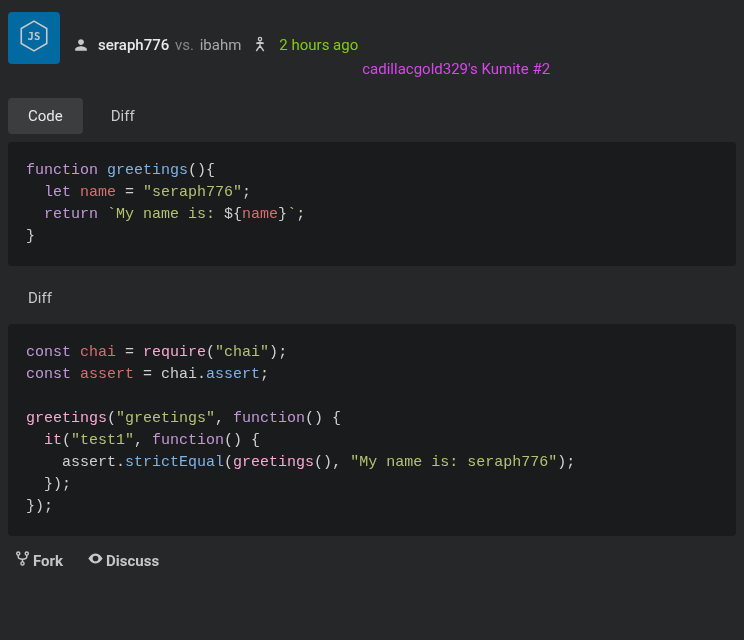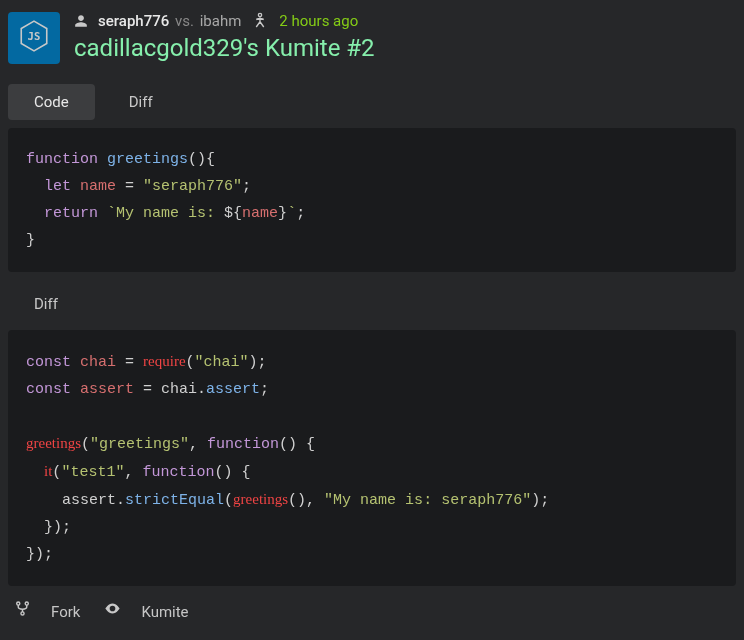--- a/index.html
+++ b/index.html
@@ -19,85 +19,87 @@
   }
   .lang-badge {
     width: 52px; height: 52px;
     background: #0369a1;
     border-radius: 4px;
     display: flex; align-items: center; justify-content: center;
     flex-shrink: 0;
   }
   .lang-badge svg { width: 34px; height: 34px; }
   .header-meta {
-    display: flex; flex-direction: column;
+    display: flex; flex-direction: row;
     gap: 4px;
   }
   .meta-row {
     display: flex; align-items: center; gap: 10px;
     font-size: 15px;
     color: #b8b8b8;
   }
   .meta-row .user-icon, .meta-row .spar-icon { display: inline-flex; }
   .user1 { color: #e8e8e8; font-weight: 500; }
   .vs { color: #888; margin: 0 2px; }
   .user2 { color: #a8a8a8; }
   .time { color: #84cc16; }
   .title {
-    font-size: 24px;
-    color: #86efac;
+    font-size: 15px;
+    color: #d946ef;
     font-weight: 400;
+    margin-top: 48px;
   }
   .tabs {
     display: flex;
     gap: 8px;
     padding: 14px 8px 8px 8px;
     align-items: center;
   }
   .tab {
-    padding: 9px 26px;
+    padding: 9px 20px;
     border-radius: 4px;
     font-size: 15px;
     color: #c8c8c8;
     cursor: pointer;
   }
   .tab.active {
     background: #3c3d3f;
     color: #e8e8e8;
   }
   .codeblock {
     margin: 0 8px;
     background: #1a1b1d;
     border-radius: 4px;
     padding: 18px 18px;
     font-family: "SFMono-Regular", Consolas, "Liberation Mono", Menlo, monospace;
     font-size: 15px;
-    line-height: 27px;
+    line-height: 22px;
     white-space: pre;
     color: #d0d0d0;
     overflow-x: auto;
   }
   .tok-kw { color: #c397d8; } 
   .tok-fn { color: #7eb3e8; } 
   .tok-str { color: #b5c271; } 
   .tok-pl { color: #d0d0d0; }
-  .tok-call { color: #ef4444; font-family: Liberation Serif, serif; }
+  .tok-call { color: #f9a8d4; }
   .tok-prop { color: #7eb3e8; }
   .tok-red { color: #d66f6f; }
   .footer {
     display: flex;
     gap: 24px;
     padding: 14px 14px 10px 14px;
     font-size: 15px;
     color: #c6c6c6;
     align-items: center;
   }
   .foot-item {
-    display: inline-flex; align-items: flex-end; gap: 20px;
+    display: inline-flex; align-items: center; gap: 2px;
     cursor: pointer;
+    font-weight: bold;
   }
   .foot-item svg { width: 17px; height: 17px; }
 </style>
 </head>
 <body>
 
 <div class="header">
   <div class="lang-badge">
     <span>
       <svg viewBox="0 0 32 32" fill="none">
@@ -165,15 +167,15 @@
     </span>
     <span>Fork</span>
   </span>
   <span class="foot-item">
     <span>
       <svg viewBox="0 0 24 24" fill="#c8c8c8">
           <path d="M12 5C6 5 2 12 2 12s4 7 10 7 10-7 10-7-4-7-10-7zm0 11a4 4 0 110-8 4 4 0 010 8z"></path>
           <circle cx="12" cy="12" r="2" fill="#262729"></circle>
         </svg>
     </span>
-    <span>Kumite</span>
+    <span>Discuss</span>
   </span>
 </div>
 
 </body></html>

